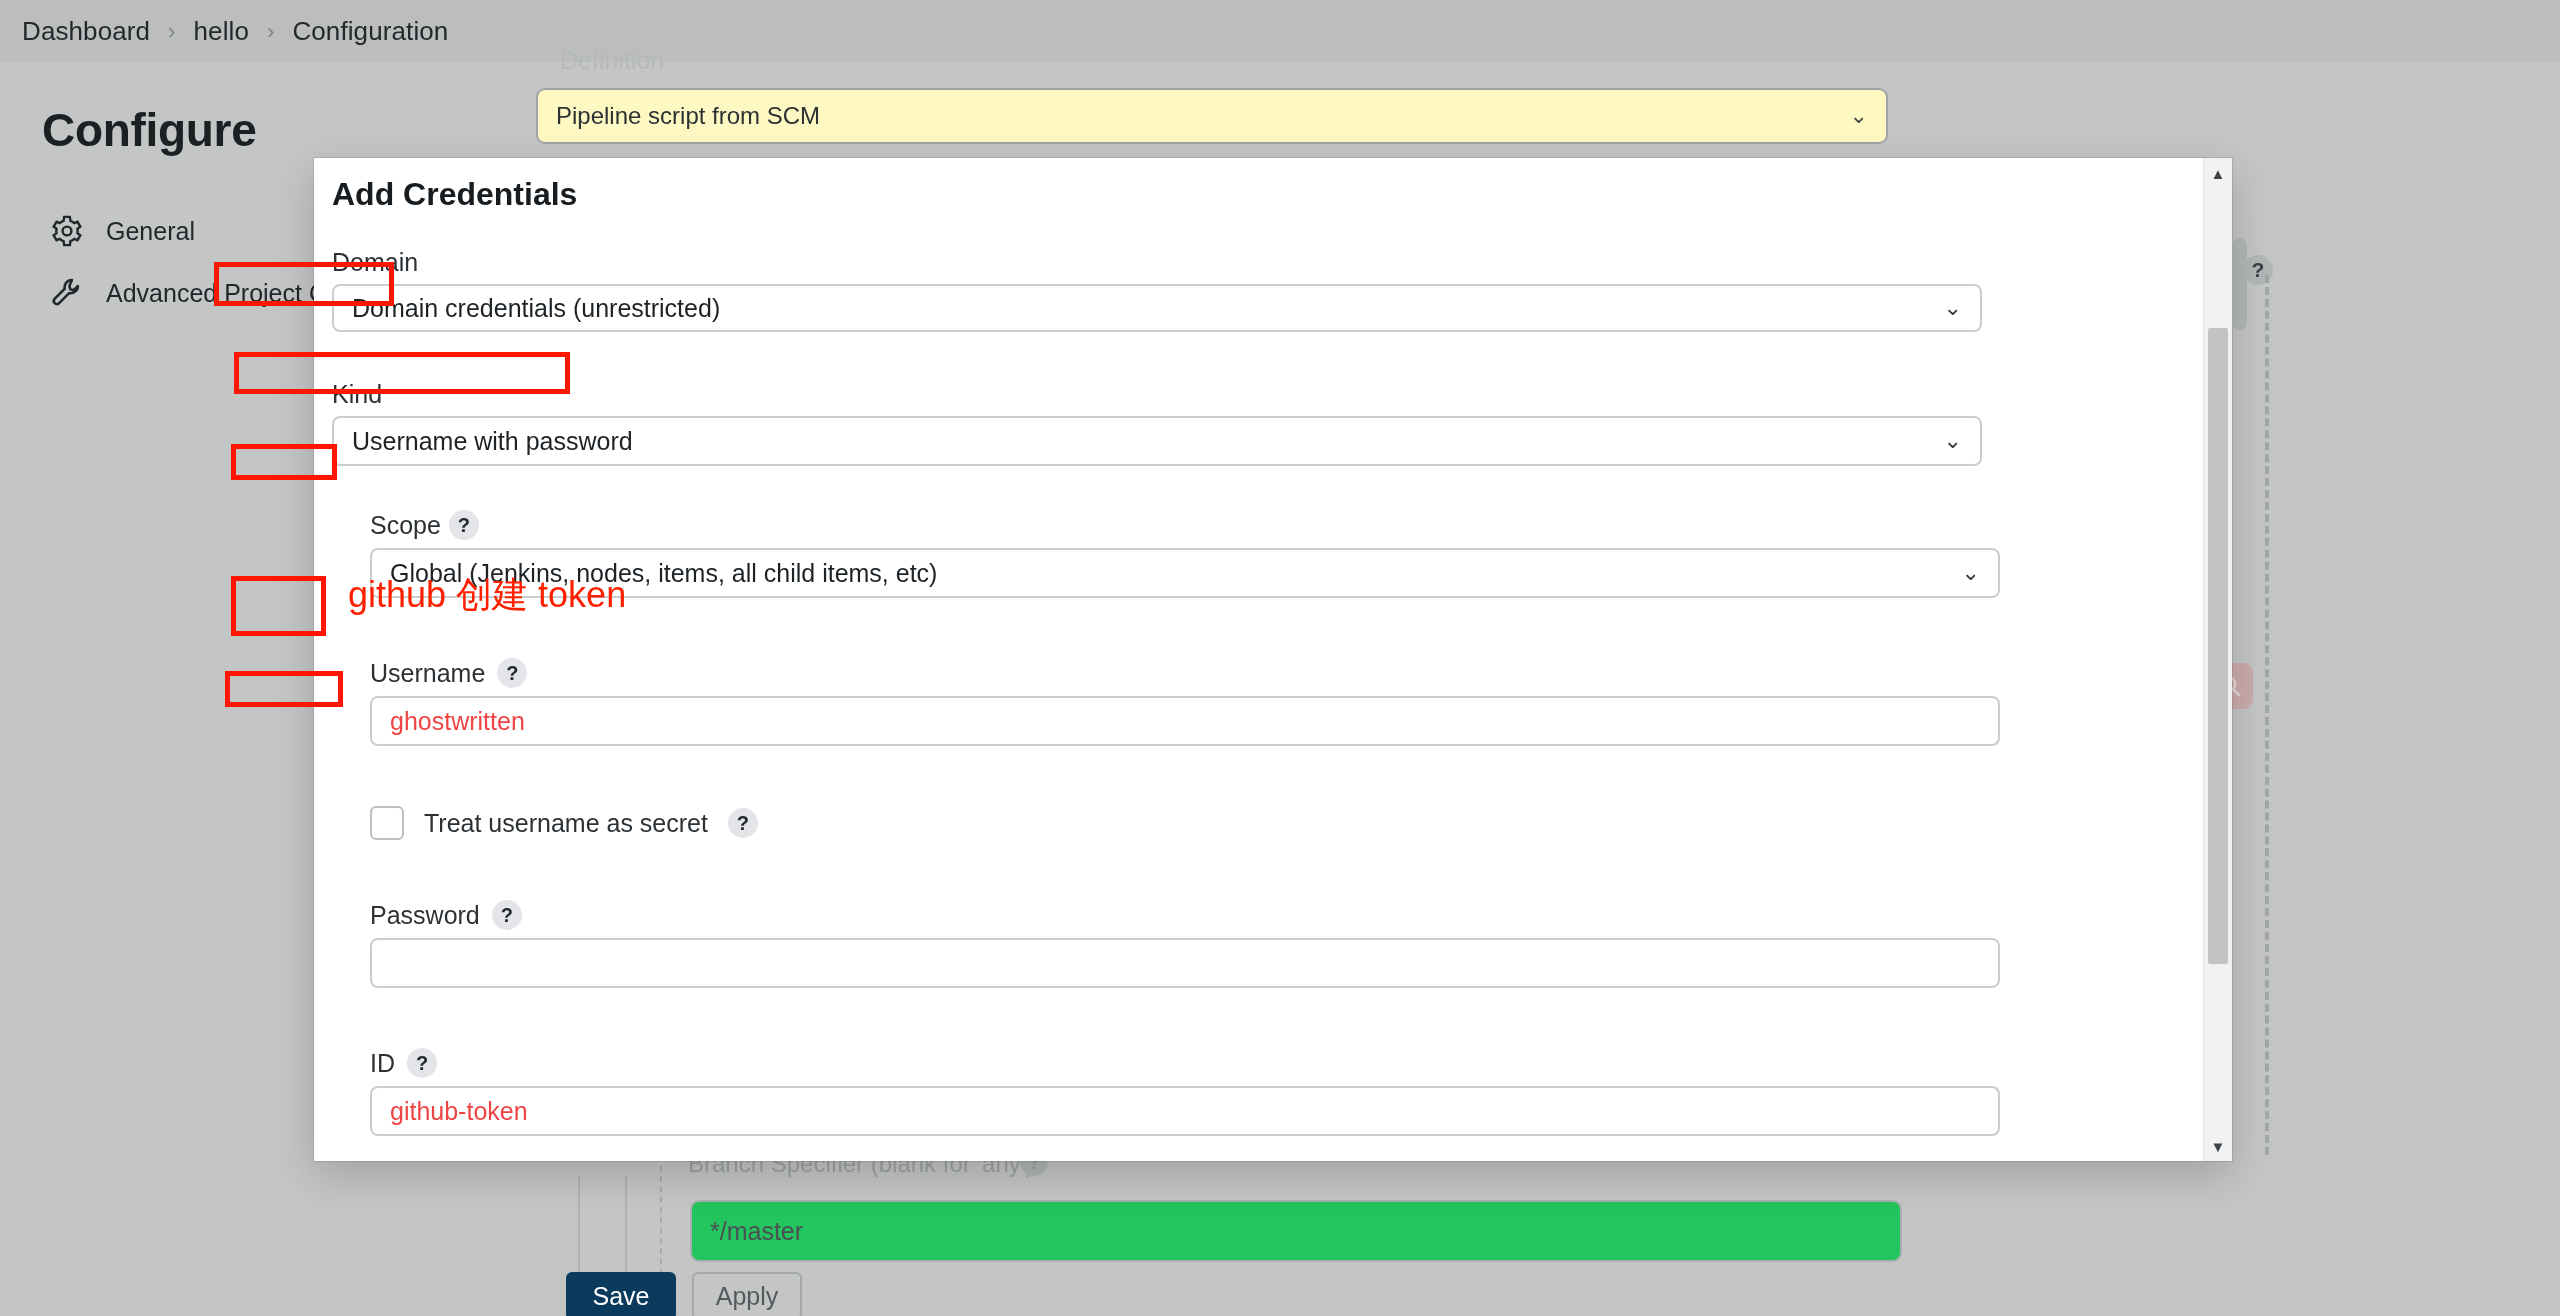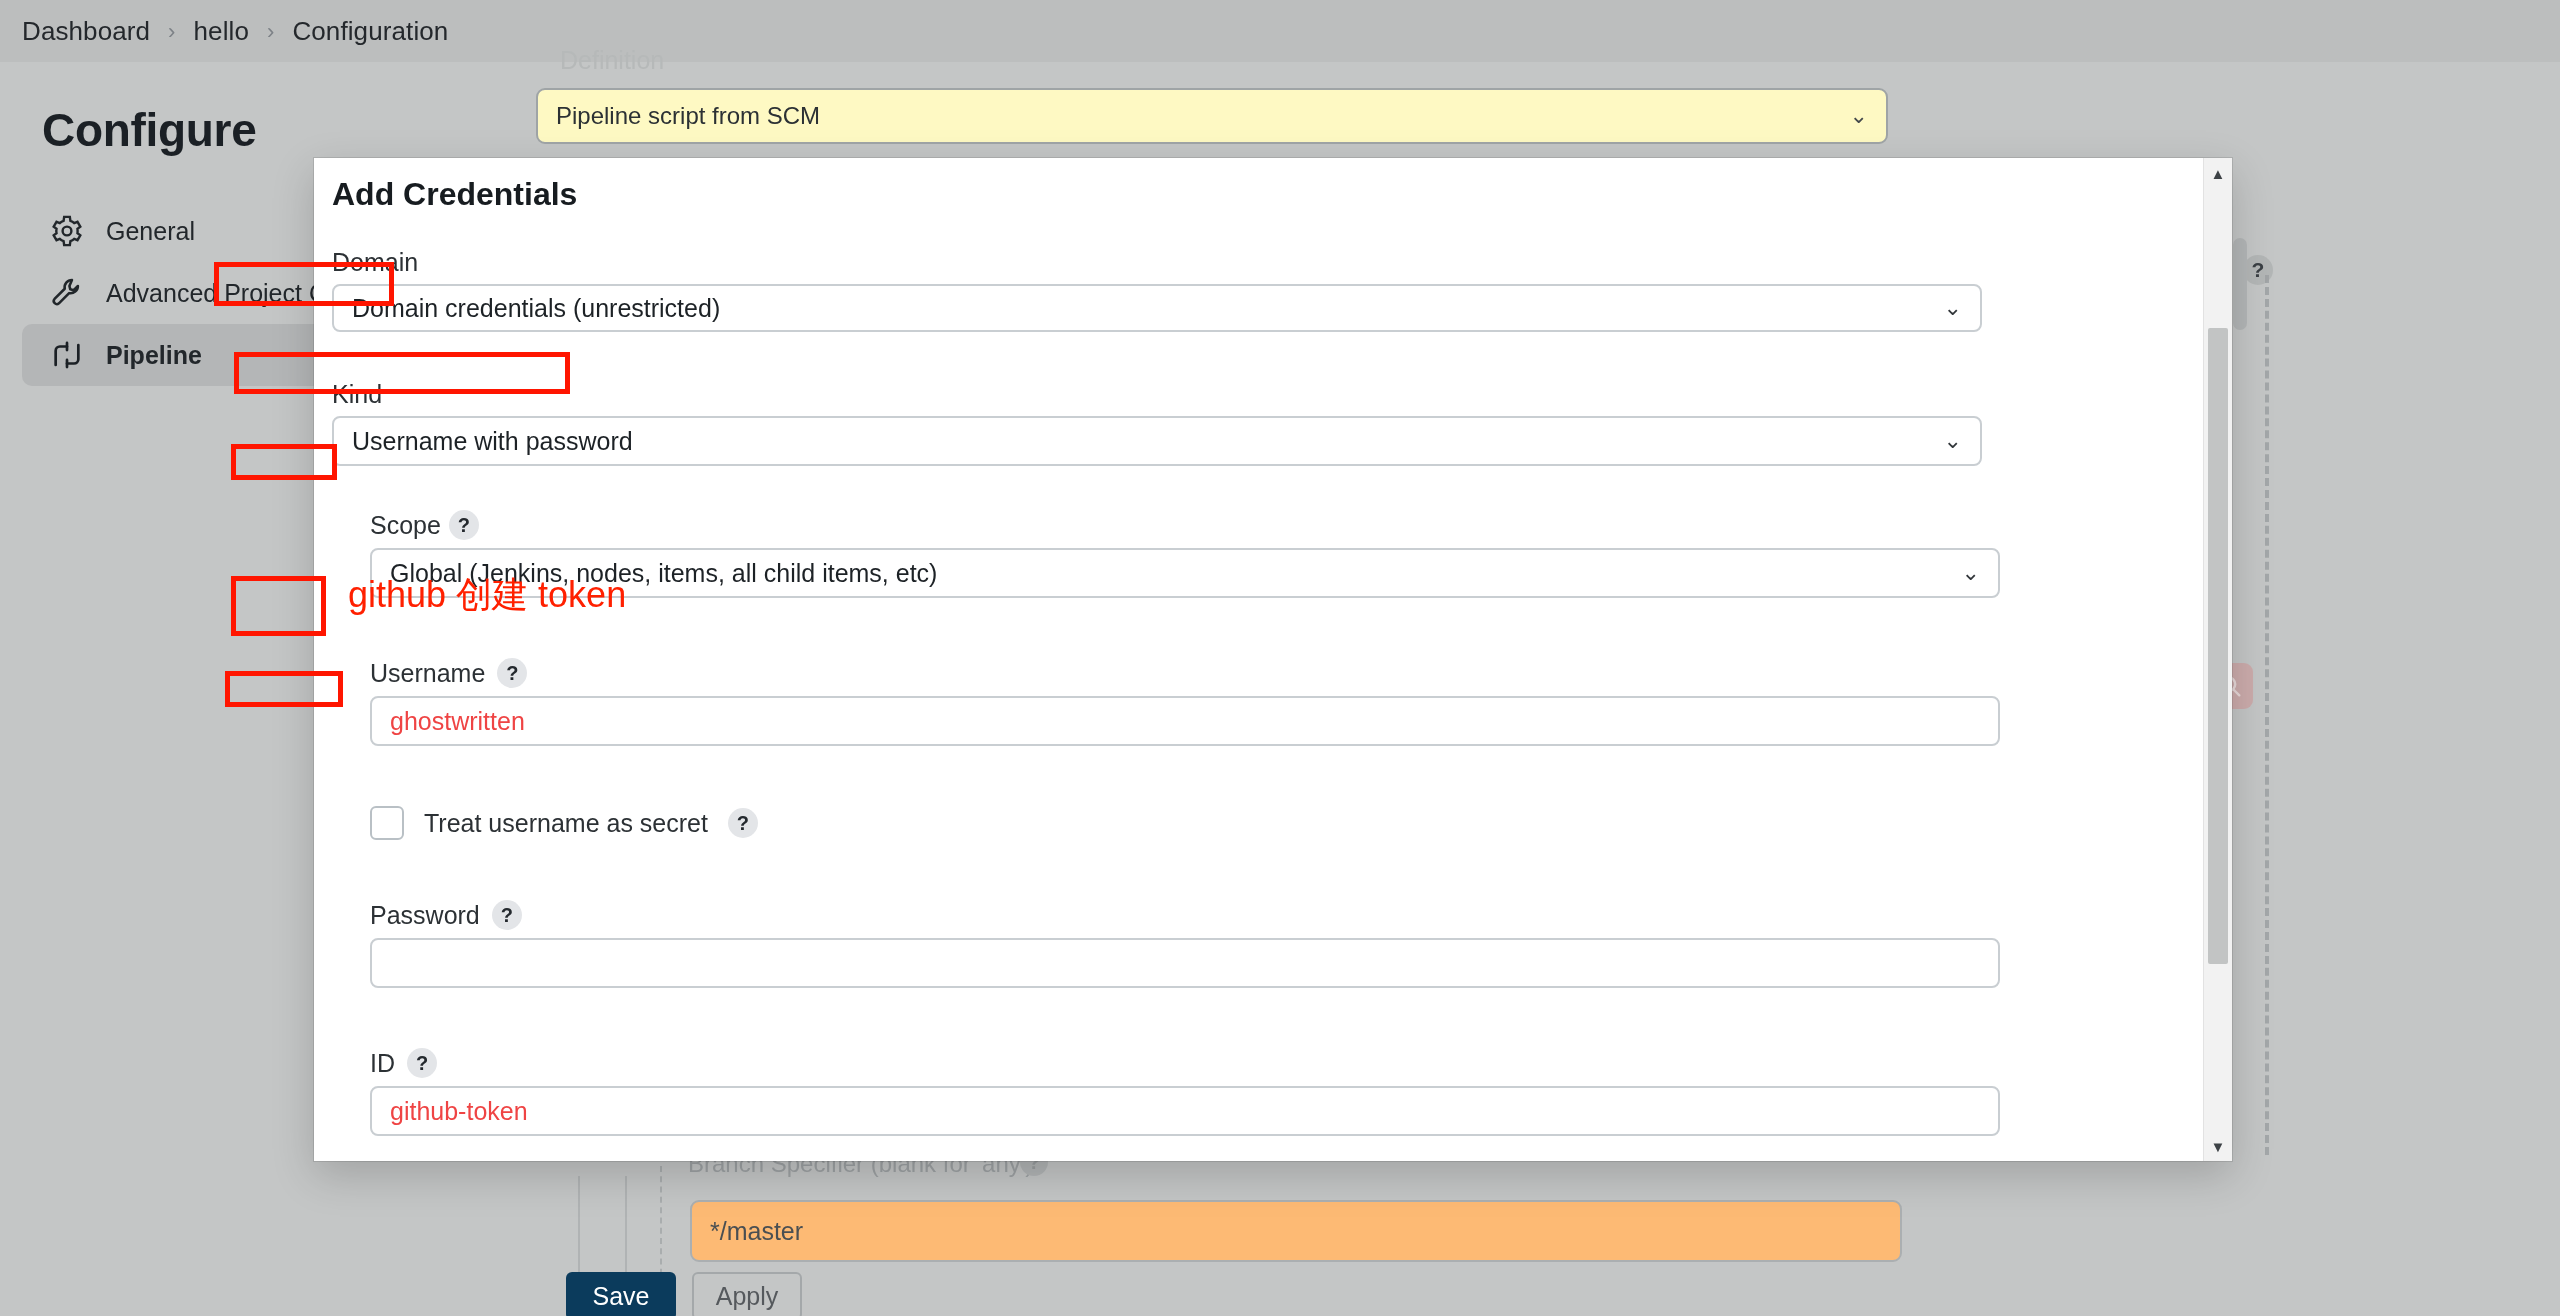--- a/index.html
+++ b/index.html
@@ -85,21 +85,21 @@
   }
   .branch-help {
     position: absolute; left: 1020px; top: 1148px;
     width: 28px; height: 28px; border-radius: 50%;
     background: #b2b5b6; color: #9a9ea0;
     font-size: 20px; font-weight: bold;
     display:flex; align-items:center; justify-content:center;
   }
   .branch-input {
     position: absolute; left: 690px; top: 1200px; width: 1212px; height: 62px;
-    border: 2px solid #abafb1; border-radius: 9px; background: #fdba74;
+    border: 2px solid #abafb1; border-radius: 9px; background: #22c55e;
     display: flex; align-items: center; padding: 0 18px;
     font-size: 25px; color: #4a4f52; box-sizing: border-box;
   }
   .btn-save {
     position: absolute; left: 566px; top: 1272px; width: 110px; height: 48px;
     background: #0b3b5c; color: #ffffff; border-radius: 6px;
     display: flex; align-items: center; justify-content: center;
     font-size: 25px; border: none; cursor: pointer;
     font-family: "Liberation Sans", sans-serif;
   }
@@ -241,31 +241,20 @@
 
       <div class="side-item">
         <span class="side-icon">
           <svg viewBox="0 0 24 24" fill="none" stroke="#22272b" stroke-width="1.8" stroke-linecap="round" stroke-linejoin="round">
             <path d="M15.5 2.8a5.2 5.2 0 0 0-5.1 6.2L3.2 16.2a2.2 2.2 0 0 0 3.1 3.1l7.2-7.2a5.2 5.2 0 0 0 6.2-5.1l-3 3-2.4-.6-.6-2.4z"></path>
           </svg>
         </span>
         <span>Advanced Project Op</span>
       </div>
 
-      <div class="side-item active">
-        <span class="side-icon">
-          <svg viewBox="0 0 24 24" fill="none" stroke="#1b2025" stroke-width="1.9" stroke-linecap="round" stroke-linejoin="round">
-            <path d="M4 19V9a3 3 0 0 1 3-3h5"></path>
-            <path d="M20 5v10a3 3 0 0 1-3 3h-5"></path>
-            <path d="M12 3.5v5"></path>
-            <path d="M12 15.5v5"></path>
-          </svg>
-        </span>
-        <span>Pipeline</span>
-      </div>
     </div>
 
     <div class="definition-label">Definition</div>
     <div class="def-select">
       <span>Pipeline script from SCM</span>
       <span class="chev">⌄</span>
     </div>
 
     <div class="help-badge-bg">?</div>
 

